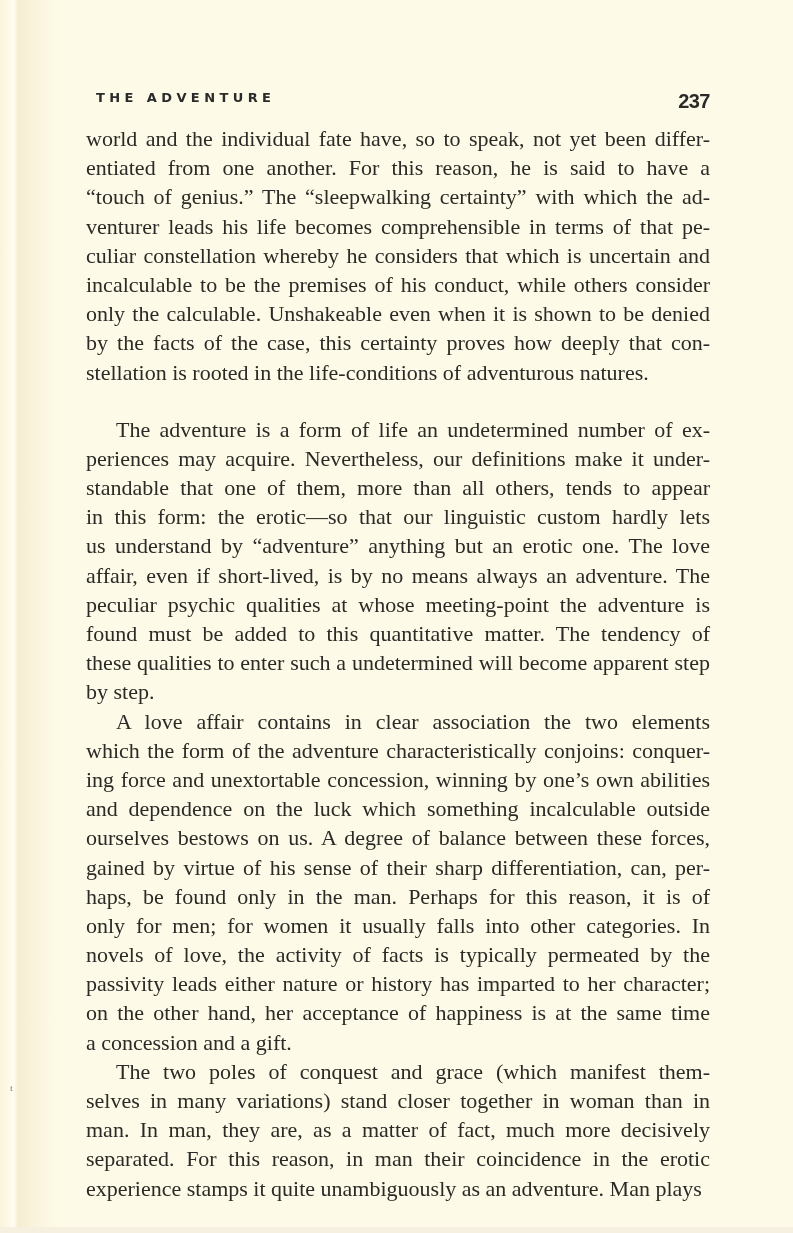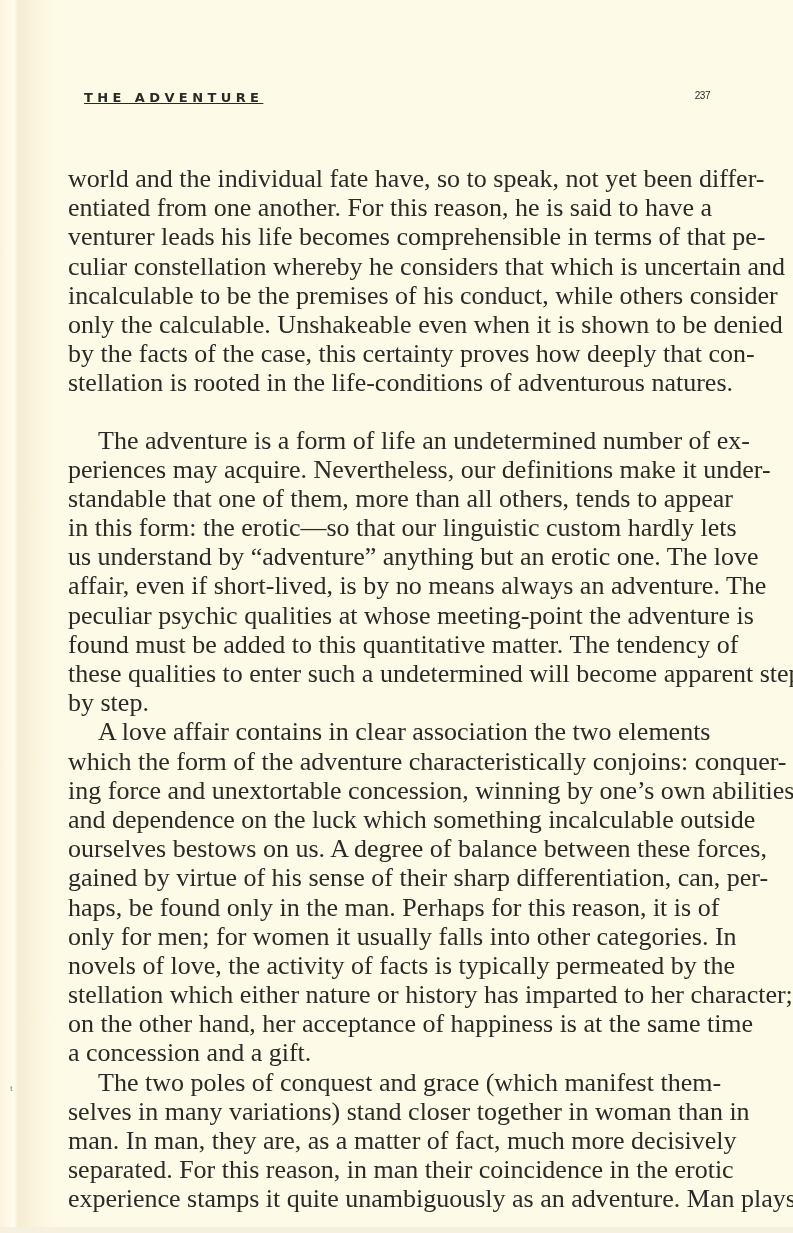--- a/index.html
+++ b/index.html
@@ -34,40 +34,38 @@
     top: 90px;
     width: 626px;
     height: 20px;
     font-family: "DejaVu Sans", "Liberation Sans", sans-serif;
     font-weight: bold;
     font-size: 13px;
     color: #2a2a28;
   }
   .running-head .title {
     position: absolute;
-    left: 0; top: 0;
+    left: 12px; top: 0;
     letter-spacing: 4.4px;
-    text-decoration: underline;
   }
   .running-head .folio {
     position: absolute;
     right: 0; top: 0;
     font-family: "Liberation Sans", sans-serif;
-    font-weight: normal;
-    font-size: 10px;
+    font-weight: bold;
+    font-size: 20px;
     letter-spacing: -0.5px;
   }
   .body-text {
     position: absolute;
-    left: 68px;
+    left: 86px;
     top: 124px;
     width: 624px;
-    font-size: 26px;
+    font-size: 22px;
     line-height: 29.2px;
-    margin-top: 40px;
   }
   .para {
     margin: 0;
   }
   .para .line {
     display: block;
     text-align: justify;
     text-align-last: justify;
     white-space: nowrap;
     height: 29.2px;
@@ -99,20 +97,21 @@
 
   <div class="running-head">
     <span class="title">THE ADVENTURE</span>
     <span class="folio">237</span>
   </div>
 
   <div class="body-text">
     <div class="para">
         <span class="line">world and the individual fate have, so to speak, not yet been differ-</span>
         <span class="line">entiated from one another. For this reason, he is said to have a</span>
+        <span class="line">“touch of genius.” The “sleepwalking certainty” with which the ad-</span>
         <span class="line">venturer leads his life becomes comprehensible in terms of that pe-</span>
         <span class="line">culiar constellation whereby he considers that which is uncertain and</span>
         <span class="line">incalculable to be the premises of his conduct, while others consider</span>
         <span class="line">only the calculable. Unshakeable even when it is shown to be denied</span>
         <span class="line">by the facts of the case, this certainty proves how deeply that con-</span>
         <span class="line final">stellation is rooted in the life-conditions of adventurous natures.</span>
       </div>
     <div class="para gap-before">
         <span class="line indent">The adventure is a form of life an undetermined number of ex-</span>
         <span class="line">periences may acquire. Nevertheless, our definitions make it under-</span>
@@ -128,21 +127,21 @@
     <div class="para">
         <span class="line indent">A love affair contains in clear association the two elements</span>
         <span class="line">which the form of the adventure characteristically conjoins: conquer-</span>
         <span class="line">ing force and unextortable concession, winning by one’s own abilities</span>
         <span class="line">and dependence on the luck which something incalculable outside</span>
         <span class="line">ourselves bestows on us. A degree of balance between these forces,</span>
         <span class="line">gained by virtue of his sense of their sharp differentiation, can, per-</span>
         <span class="line">haps, be found only in the man. Perhaps for this reason, it is of</span>
         <span class="line">only for men; for women it usually falls into other categories. In</span>
         <span class="line">novels of love, the activity of facts is typically permeated by the</span>
-        <span class="line">stellation which either nature or history has imparted to her character;</span>
+        <span class="line">passivity leads either nature or history has imparted to her character;</span>
         <span class="line">on the other hand, her acceptance of happiness is at the same time</span>
         <span class="line final">a concession and a gift.</span>
       </div>
     <div class="para">
         <span class="line indent">The two poles of conquest and grace (which manifest them-</span>
         <span class="line">selves in many variations) stand closer together in woman than in</span>
         <span class="line">man. In man, they are, as a matter of fact, much more decisively</span>
         <span class="line">separated. For this reason, in man their coincidence in the erotic</span>
         <span class="line final">experience stamps it quite unambiguously as an adventure. Man plays</span>
       </div>

